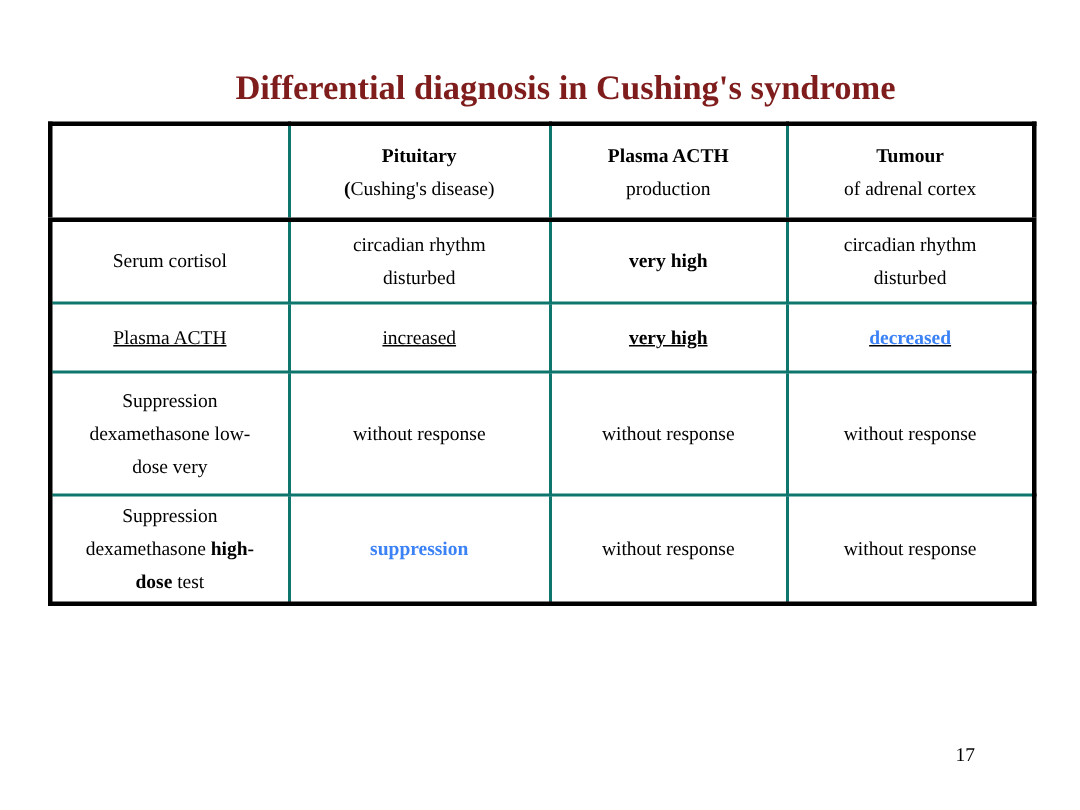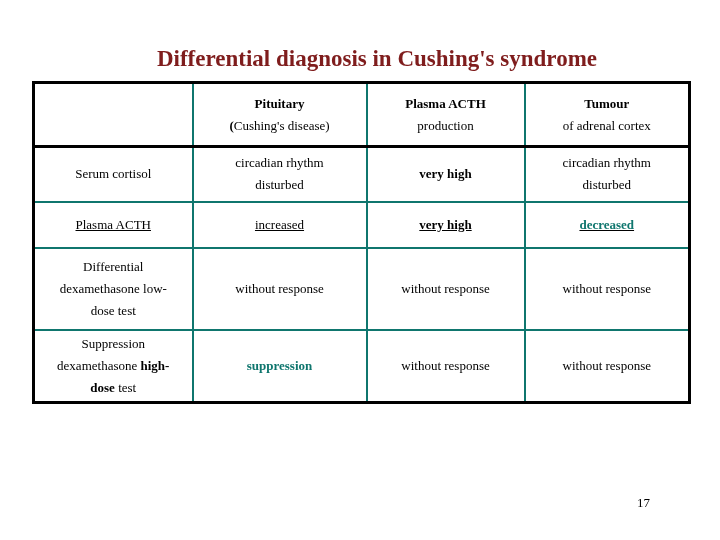--- a/index.html
+++ b/index.html
@@ -52,21 +52,21 @@
   }
   tr.hdr   { height: 64px; }
   tr.row-1 { height: 55px; margin-top: 23px; }
   tr.row-2 { height: 51px; }
   tr.row-3 { height: 46px; text-decoration: underline; }
   tr.row-4 { height: 82px; }
   tr.row-5 { height: 65px; }
   .bold { font-weight: bold; }
   .accent-bold {
     font-weight: bold;
-    color: #0f766e;
+    color: #3b82f6;
   }
   .col-title { font-weight: bold; }
   .col-subtitle { font-weight: normal; text-align: center; }
   .page-number {
     position: absolute;
     left: 637px;
     top: 495px;
     width: 38px;
     text-align: left;
     font-size: 13px;
@@ -114,21 +114,21 @@
 
 
       <tr class="row-3">
         <td>Plasma ACTH</td>
         <td>increased</td>
         <td class="bold">very high</td>
         <td class="accent-bold">decreased</td>
       </tr>
 
       <tr class="row-4">
-        <td>Differential dexamethasone low-dose test</td>
+        <td>Suppression dexamethasone low-dose very</td>
         <td>without response</td>
         <td>without response</td>
         <td>without response</td>
       </tr>
 
       <tr class="row-5">
         <td><span>Suppression dexamethasone</span> <b>high-dose</b> <span>test</span></td>
         <td class="accent-bold">suppression</td>
         <td>without response</td>
         <td>without response</td>

